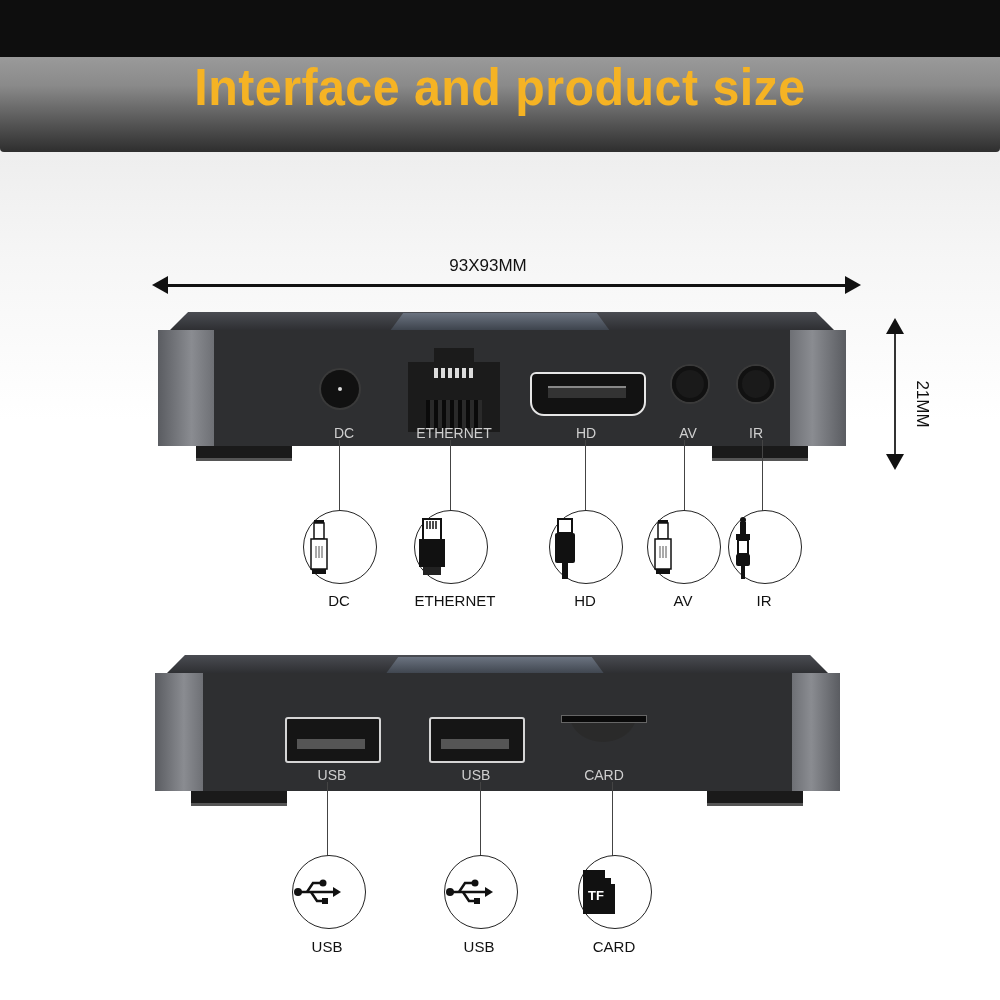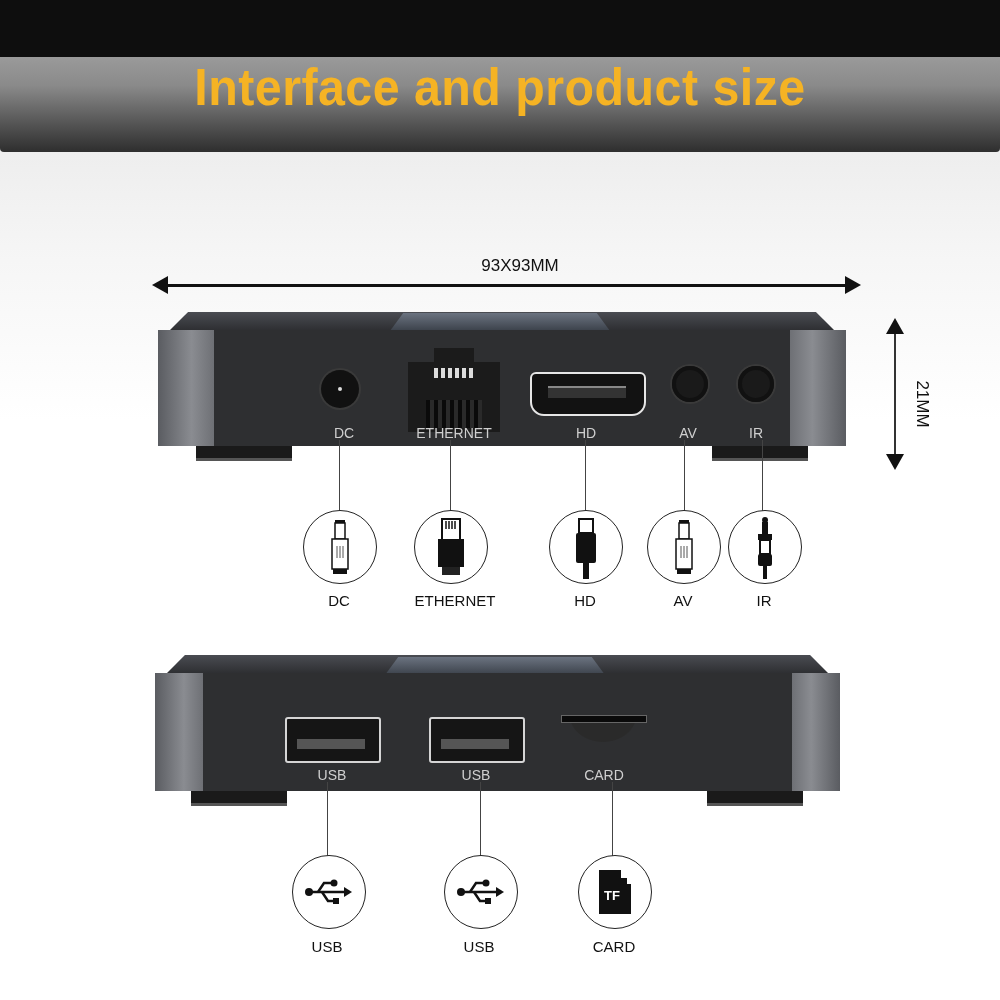--- a/index.html
+++ b/index.html
@@ -7,37 +7,37 @@
        background:linear-gradient(#e2e2e2 0px,#f6f6f6 260px,#fff 420px,#fff 1000px);
        font-family:"Liberation Sans",sans-serif;}
   .abs{position:absolute;}
   .topbar{left:0;top:0;width:1000px;height:57px;background:#0e0e0e;}
   .banner{left:0;top:57px;width:1000px;height:95px;
           background:linear-gradient(#9a9a9a 0%,#8a8a8a 30%,#555 70%,#2e2e2e 100%);
           border-radius:0 0 4px 4px;}
   .title{left:0;top:57px;width:1000px;text-align:center;font-weight:bold;
          font-size:52px;line-height:60px;color:#f5b324;letter-spacing:0.5px;
          transform:scaleX(0.93);}
-  .dim-h-label{top:256px;left:420px;width:200px;text-align:center;font-size:17px;color:#111;}
+  .dim-h-label{top:256px;left:388px;width:200px;text-align:center;font-size:17px;color:#111;}
   .dim-h-line{top:284px;left:165px;width:682px;height:3px;background:#111;}
   .arrow-l{top:276px;left:152px;width:0;height:0;border-top:9px solid transparent;border-bottom:9px solid transparent;border-right:16px solid #111;}
   .arrow-r{top:276px;left:845px;width:0;height:0;border-top:9px solid transparent;border-bottom:9px solid transparent;border-left:16px solid #111;}
   .dim-v-line{top:330px;left:894px;width:2px;height:130px;background:#333;}
   .arrow-u{top:318px;left:886px;border-left:9px solid transparent;border-right:9px solid transparent;border-bottom:16px solid #111;width:0;height:0;}
   .arrow-d{top:454px;left:886px;border-left:9px solid transparent;border-right:9px solid transparent;border-top:16px solid #111;width:0;height:0;}
   .dim-v-label{top:394px;left:872px;width:100px;text-align:center;font-size:17px;color:#111;transform:rotate(90deg);}
   
   .device{background:#2e2f31;}
   .dev-top{background:linear-gradient(#4a4c52,#2b2c2f);}
   .dev-window{background:linear-gradient(#6b7380,#3b414a);clip-path:polygon(6% 0,94% 0,100% 100%,0 100%);}
   .side{background:linear-gradient(90deg,#5a5c61,#8a8c91 60%,#6e7075);}
   .foot{background:#1a1a1a;border-bottom:3px solid #555;}
   .port-label{font-size:14px;color:#cfcfcf;text-align:center;width:100px;}
   .leader{width:1px;background:#444;}
-  .circle{width:72px;height:72px;border:1.5px solid #222;border-radius:50%;background:#fff;display:flex;align-items:center;justify-content:center;}
+  .circle{width:72px;height:72px;border:1.5px solid #222;border-radius:50%;background:#fff;display:flex;align-items:center;}
   .icon-label{font-size:15px;color:#111;text-align:center;width:120px;}
   .dc{width:38px;height:38px;border-radius:50%;background:#111;box-shadow:0 0 0 2px #3a3a3a;display:flex;align-items:center;justify-content:center;}
   .dc::after{content:"";width:4px;height:4px;border-radius:50%;background:#ddd;}
   .jack{width:36px;height:36px;border-radius:50%;background:#1a1a1a;box-shadow:0 0 0 4px #111 inset,0 0 0 2px #3a3a3a;}
   .rj45{width:92px;height:70px;background:#1b1b1b;}
   .hdmi{width:112px;height:40px;border:2px solid #e6e6e6;border-radius:6px 6px 14px 14px;background:#121212;}
   .usb{width:92px;height:42px;border:2px solid #d5d5d5;border-radius:3px;background:#151515;}
   .usb-tongue{position:absolute;left:10px;top:20px;width:68px;height:10px;background:#555;}
   .sd{width:84px;height:34px;background:radial-gradient(ellipse at 50% 0,#2a2a2a 55%,transparent 57%);}
   .sd-slot{position:absolute;left:0;top:0;width:84px;height:6px;background:#0a0a0a;border:1px solid #666;}

